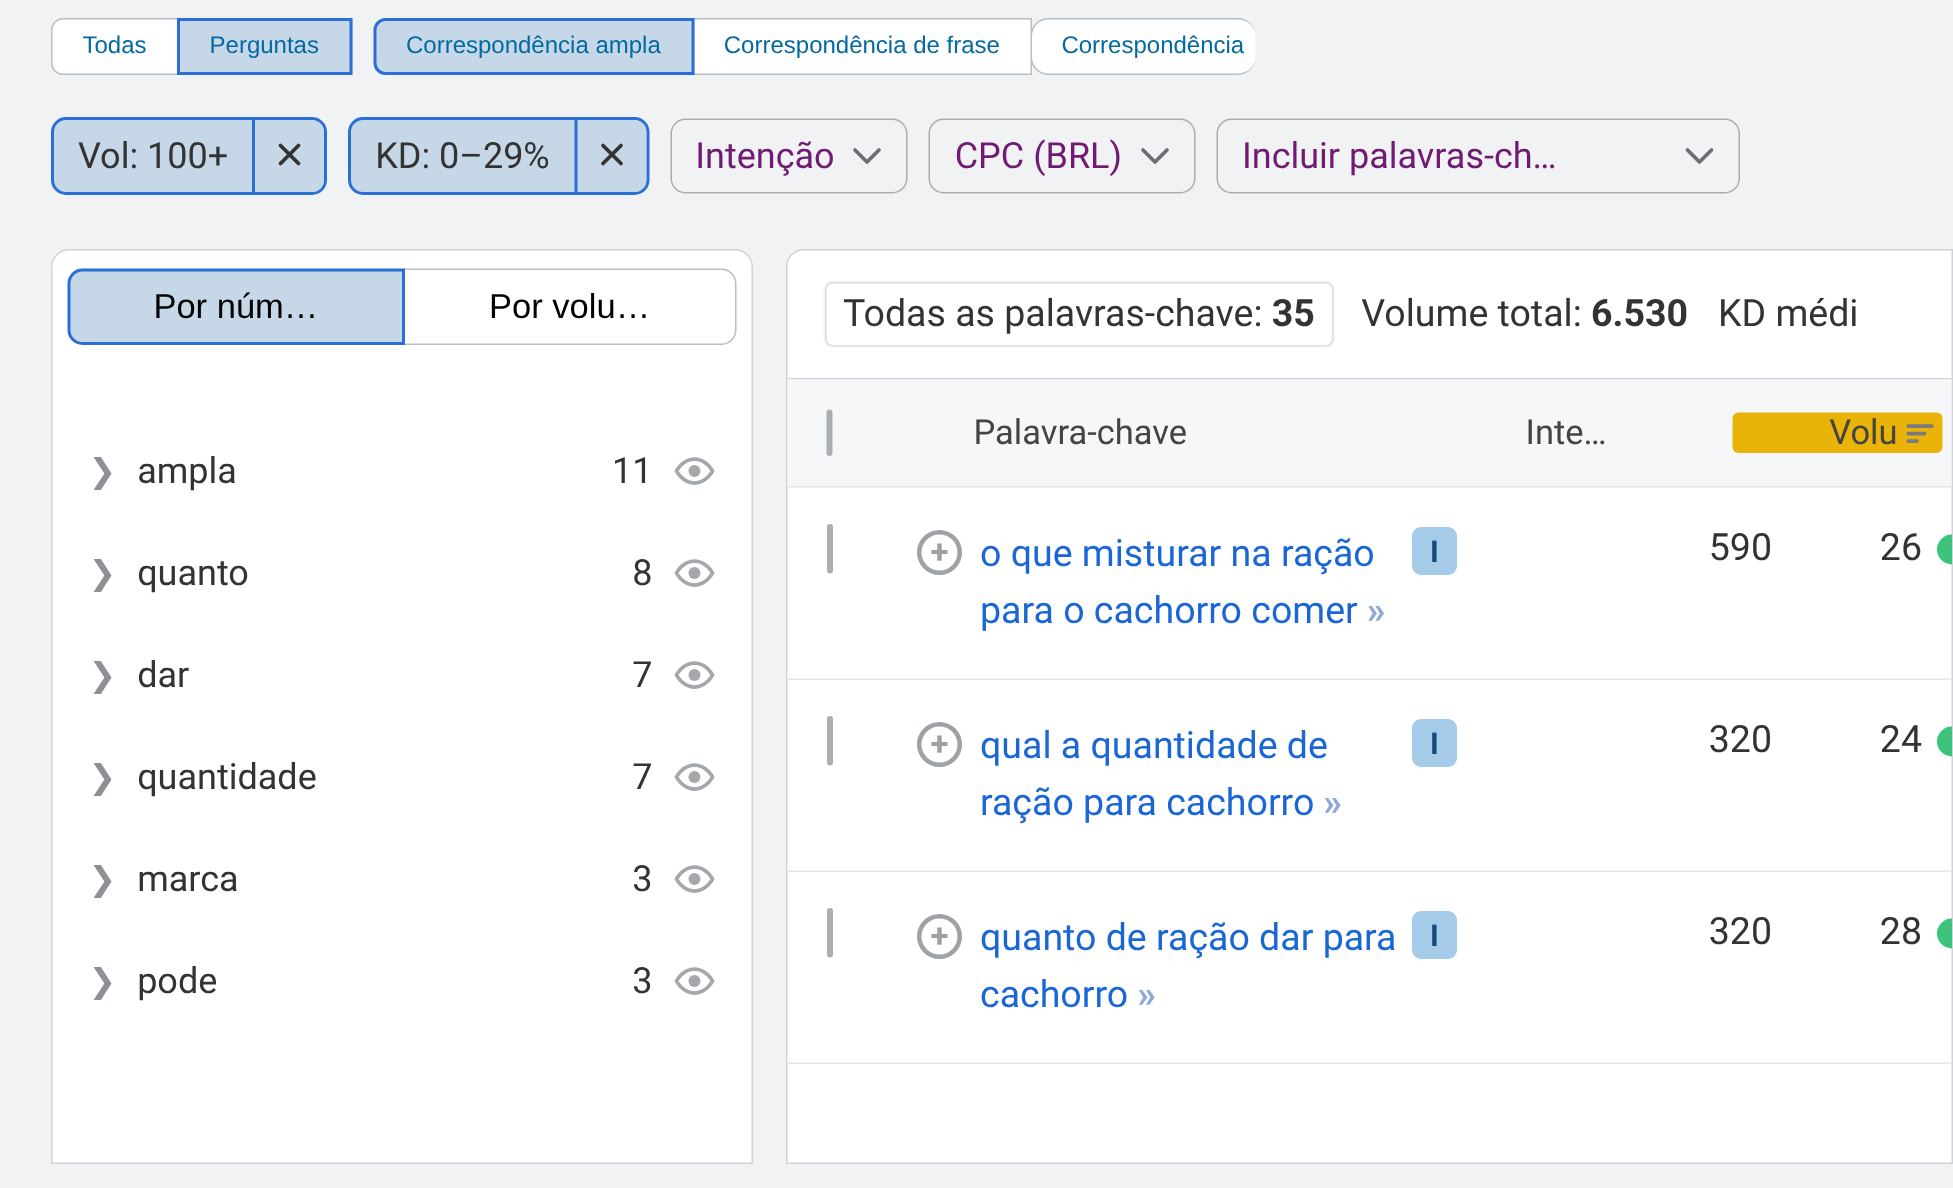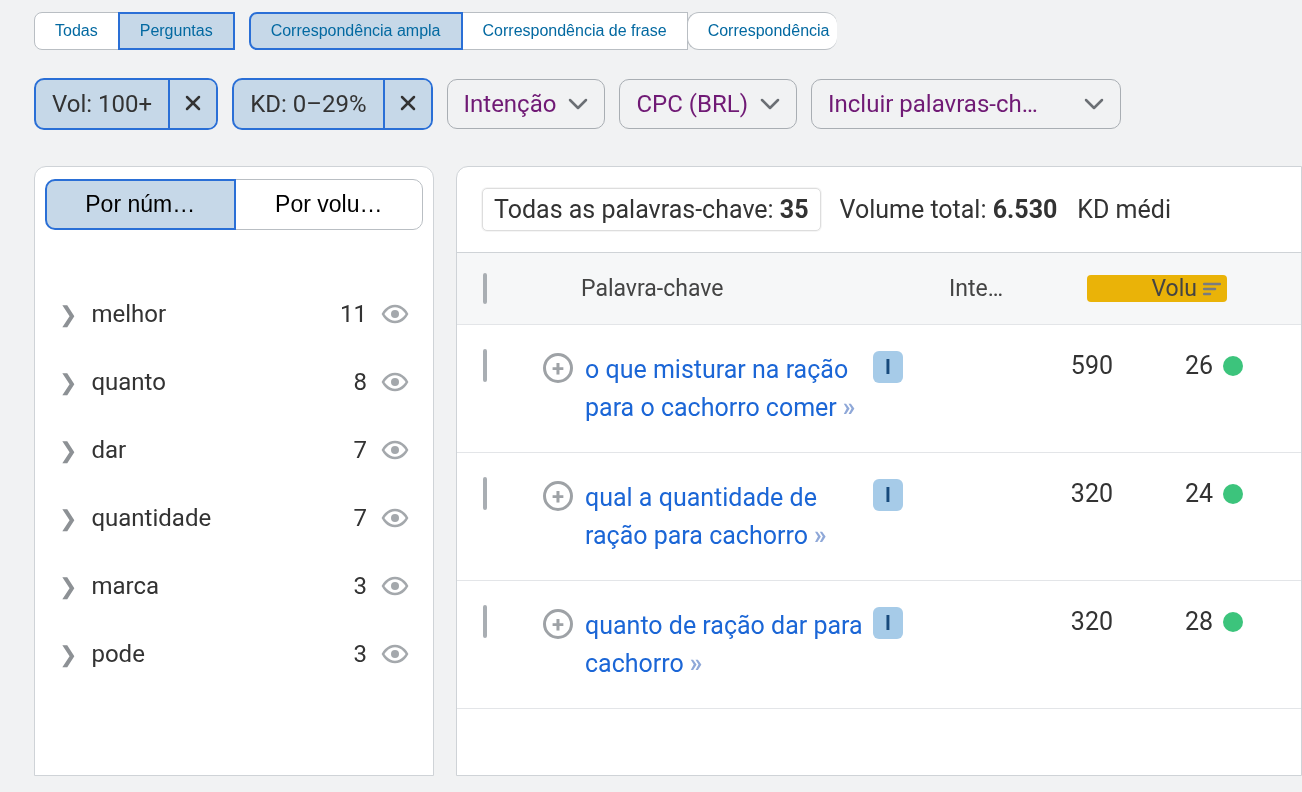--- a/index.html
+++ b/index.html
@@ -85,21 +85,21 @@
   .main-area {
     display: flex;
     padding: 36px 0 0 34px;
     gap: 22px;
     align-items: flex-start;
     height: 620px;
   }
 
   
   .sidebar {
-    width: 400px;
+    width: 468px;
     background: #fff;
     border: 1px solid #cfd3d7;
     border-radius: 12px 12px 0 0;
     overflow: hidden;
     height: 610px;
     position: relative;
   }
   .sidebar-tabs {
     display: flex;
     padding: 12px 10px 0 10px;
@@ -307,41 +307,41 @@
     </span>
   </span>
   <span class="chip chip-dd">
     <span class="chip-body">
       <span>CPC (BRL)</span>
       <svg class="caret" width="20" height="14" viewBox="0 0 20 14">
           <path d="M2 3 L10 11 L18 3" stroke="#6b6f74" stroke-width="2.5" fill="none" stroke-linecap="round" stroke-linejoin="round"></path>
         </svg>
     </span>
   </span>
-  <span class="chip chip-dd" style="width:310px">
+  <span class="chip chip-dd" style="width:349px">
     <span class="chip-body" style="width:100%; justify-content:space-between">
       <span class="ellipsis" style="max-width:240px">Incluir palavras-ch…</span>
       <svg class="caret" width="20" height="14" viewBox="0 0 20 14">
           <path d="M2 3 L10 11 L18 3" stroke="#6b6f74" stroke-width="2.5" fill="none" stroke-linecap="round" stroke-linejoin="round"></path>
         </svg>
     </span>
   </span>
 </div>
 
 <div class="main-area">
 
   <div class="sidebar">
     <div class="sidebar-tabs">
       <button class="sidebar-tab active">Por núm…</button>
       <button class="sidebar-tab">Por volu…</button>
     </div>
     <div class="sidebar-list">
       <div class="side-item">
         <span class="chev">❯</span>
-        <span class="txt">melhor</span>
+        <span class="txt">ampla</span>
         <span class="cnt">11</span>
         <svg class="eye-icon" viewBox="0 0 28 22">
             <path d="M2 11 C2 11 6 3 14 3 C22 3 26 11 26 11 C26 11 22 19 14 19 C6 19 2 11 2 11 Z" fill="none" stroke="currentColor" stroke-width="2.5"></path>
             <circle cx="14" cy="11" r="4" fill="currentColor"></circle>
           </svg>
       </div>
       <div class="side-item">
         <span class="chev">❯</span>
         <span class="txt">quanto</span>
         <span class="cnt">8</span>

